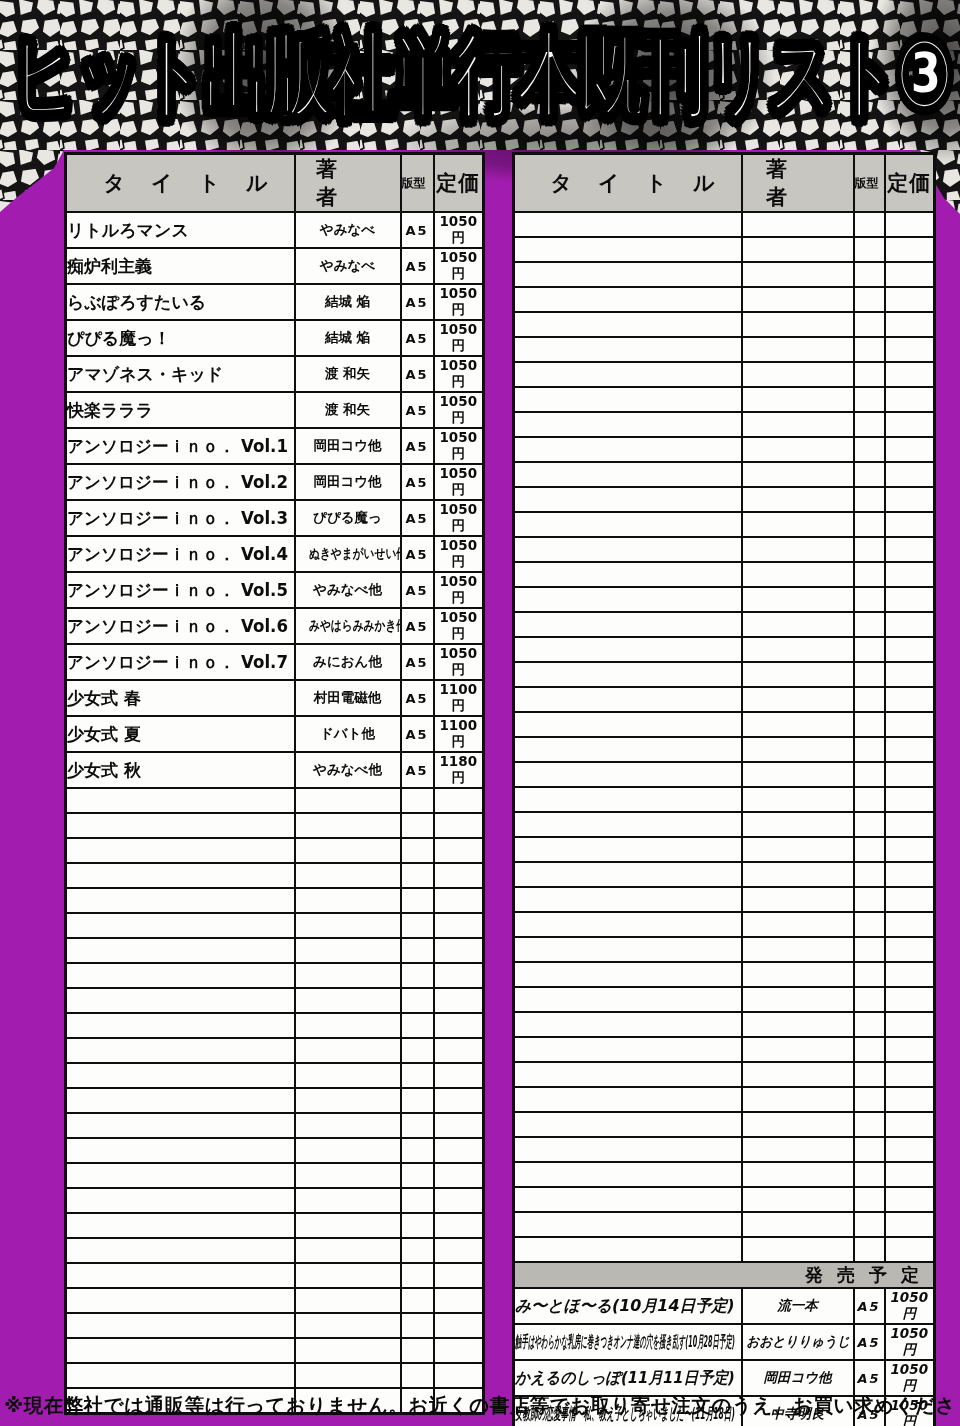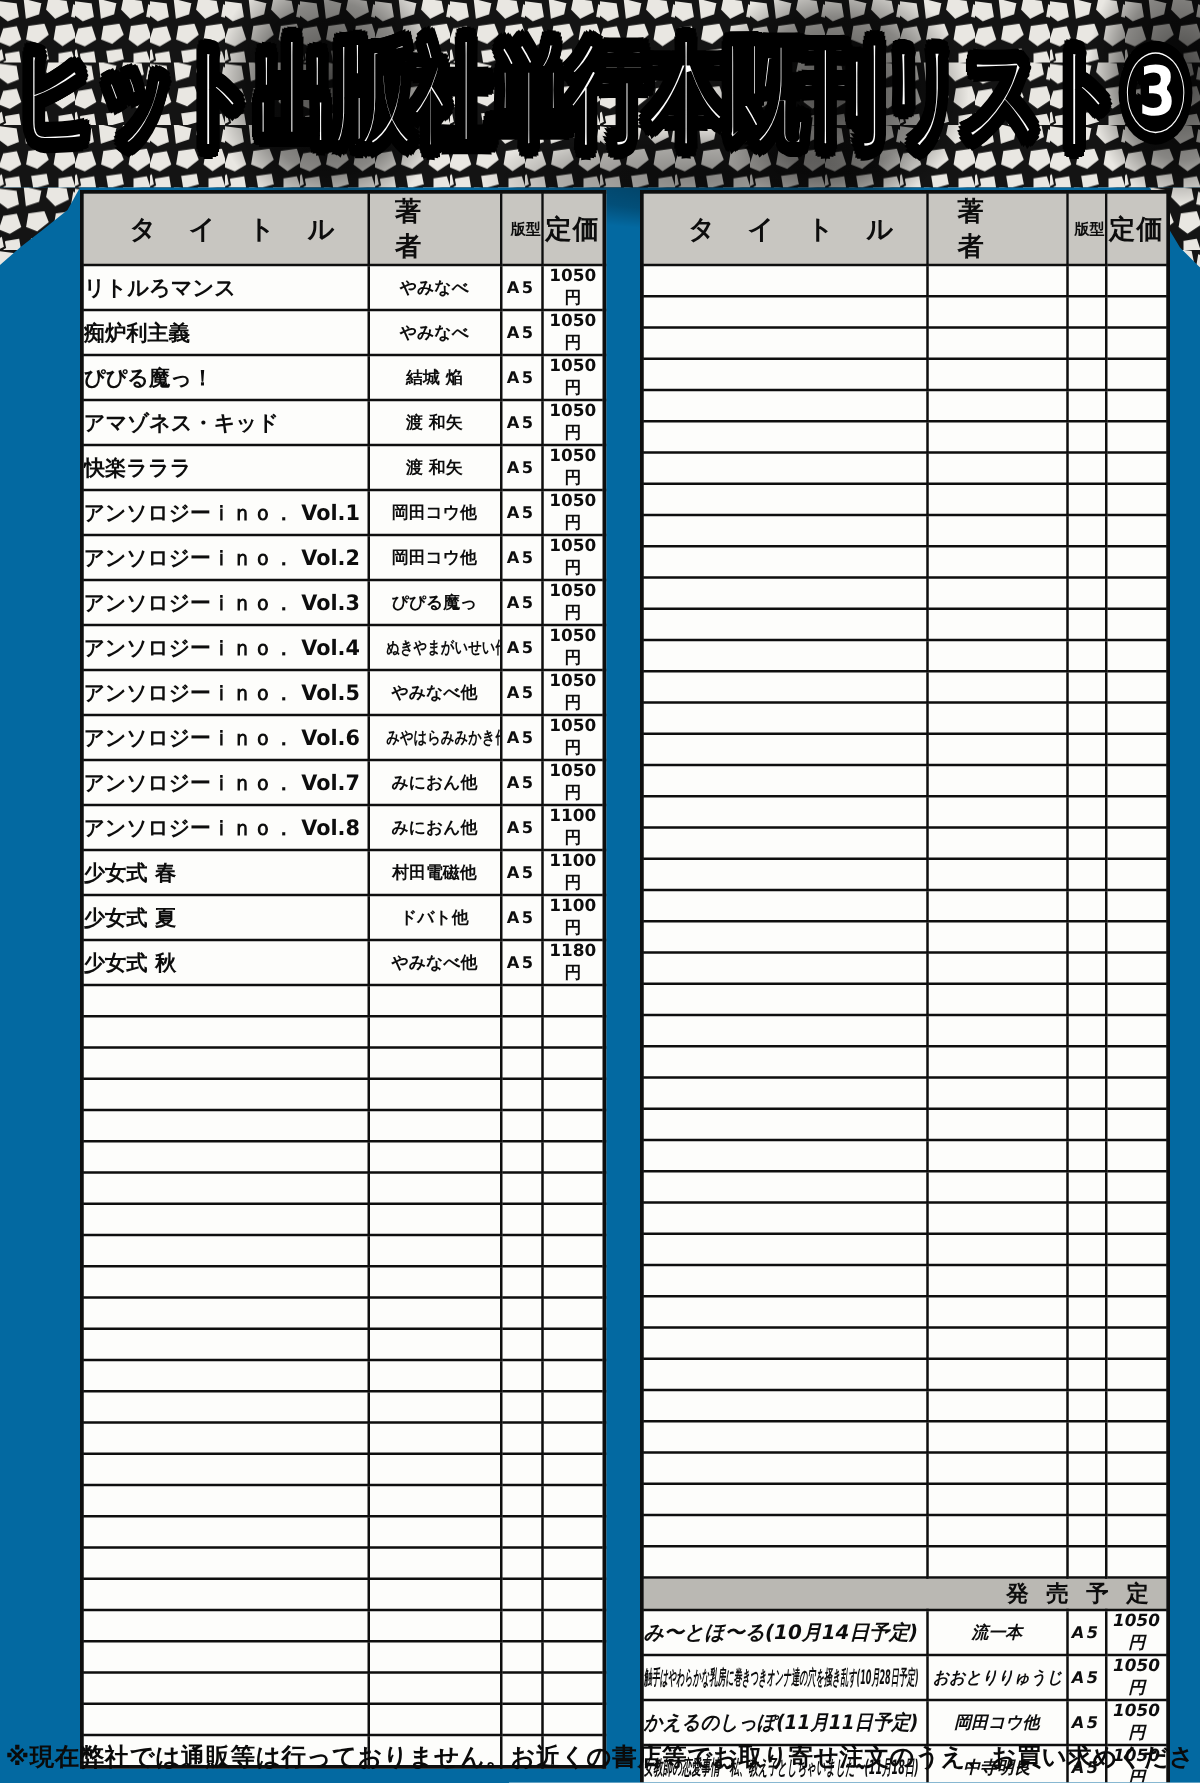--- a/index.html
+++ b/index.html
@@ -1,20 +1,20 @@
 <!DOCTYPE html>
 <html><head>
 <meta charset="utf-8">
 <style>
   html, body { margin: 0; padding: 0; }
   .page {
     position: relative;
     width: 960px;
     height: 1426px;
-    background: #0369a1;
+    background: #a21caf;
     overflow: hidden;
     font-family: "DejaVu Sans", "Liberation Sans", sans-serif;
     color: #0d0d0d;
   }
 
   
   .banner-bg { position: absolute; top: 0; left: 0; display: block; }
   .banner-title-wrap {
     position: absolute; top: 12px; left: 8px; width: 944px; height: 126px;
     display: flex; align-items: center; justify-content: center;
@@ -50,21 +50,21 @@
     border: 2px solid #0e0e0e;
     overflow: hidden;
     padding: 0;
     vertical-align: middle;
   }
   table.books th { height: 29px; background: #c8c6c1; font-weight: bold; }
   table.books td { height: 23px; }
 
   th.h-title  { text-align: right; padding-left: 10px; font-size: 21px; letter-spacing: 26px; }
   th.h-author { font-size: 21px; letter-spacing: 42px; padding-left: 42px; }
-  th.h-format { text-align: right; font-size: 12px; background: #f1f0ec; }
+  th.h-format { text-align: left; font-size: 12px; background: #f1f0ec; }
   th.h-price  { text-align: center; font-size: 21px; letter-spacing: 1px; }
 
   td.c-title  { text-align: left; padding: 0 4px; font-size: 17px; font-weight: bold; }
   td.c-author { text-align: center; padding: 0 2px; font-size: 13.5px; font-weight: bold; }
   td.c-format { text-align: center; font-size: 13px; font-weight: bold; letter-spacing: 2px; }
   td.c-price  { text-align: center; font-size: 13.5px; font-weight: bold; }
 
   tr.release-head th {
     height: 18px; background: #bab8b3;
     text-align: right; font-size: 18px;
@@ -149,20 +149,26 @@
           <td class="c-price"><span>1050円</span></td>
         </tr>
 
         <tr>
           <td class="c-title"><span class="fit">痴炉利主義</span></td>
           <td class="c-author"><span class="fit fit-c">やみなべ</span></td>
           <td class="c-format"><span>A5</span></td>
           <td class="c-price"><span>1050円</span></td>
         </tr>
 
+        <tr>
+          <td class="c-title"><span class="fit">らぶぽろすたいる</span></td>
+          <td class="c-author"><span class="fit fit-c">結城 焔</span></td>
+          <td class="c-format"><span>A5</span></td>
+          <td class="c-price"><span>1050円</span></td>
+        </tr>
 
         <tr>
           <td class="c-title"><span class="fit">ぴぴる魔っ！</span></td>
           <td class="c-author"><span class="fit fit-c">結城 焔</span></td>
           <td class="c-format"><span>A5</span></td>
           <td class="c-price"><span>1050円</span></td>
         </tr>
 
         <tr>
           <td class="c-title"><span class="fit">アマゾネス・キッド</span></td>
@@ -220,26 +226,20 @@
           <td class="c-price"><span>1050円</span></td>
         </tr>
 
         <tr>
           <td class="c-title"><span class="fit" style="transform: scaleX(0.978);">アンソロジーｉｎｏ． Vol.7</span></td>
           <td class="c-author"><span class="fit fit-c">みにおん他</span></td>
           <td class="c-format"><span>A5</span></td>
           <td class="c-price"><span>1050円</span></td>
         </tr>
 
-        <tr>
-          <td class="c-title"><span class="fit" style="transform: scaleX(0.978);">アンソロジーｉｎｏ． Vol.8</span></td>
-          <td class="c-author"><span class="fit fit-c">みにおん他</span></td>
-          <td class="c-format"><span>A5</span></td>
-          <td class="c-price"><span>1100円</span></td>
-        </tr>
 
         <tr>
           <td class="c-title"><span class="fit">少女式 春</span></td>
           <td class="c-author"><span class="fit fit-c">村田電磁他</span></td>
           <td class="c-format"><span>A5</span></td>
           <td class="c-price"><span>1100円</span></td>
         </tr>
 
         <tr>
           <td class="c-title"><span class="fit">少女式 夏</span></td>

